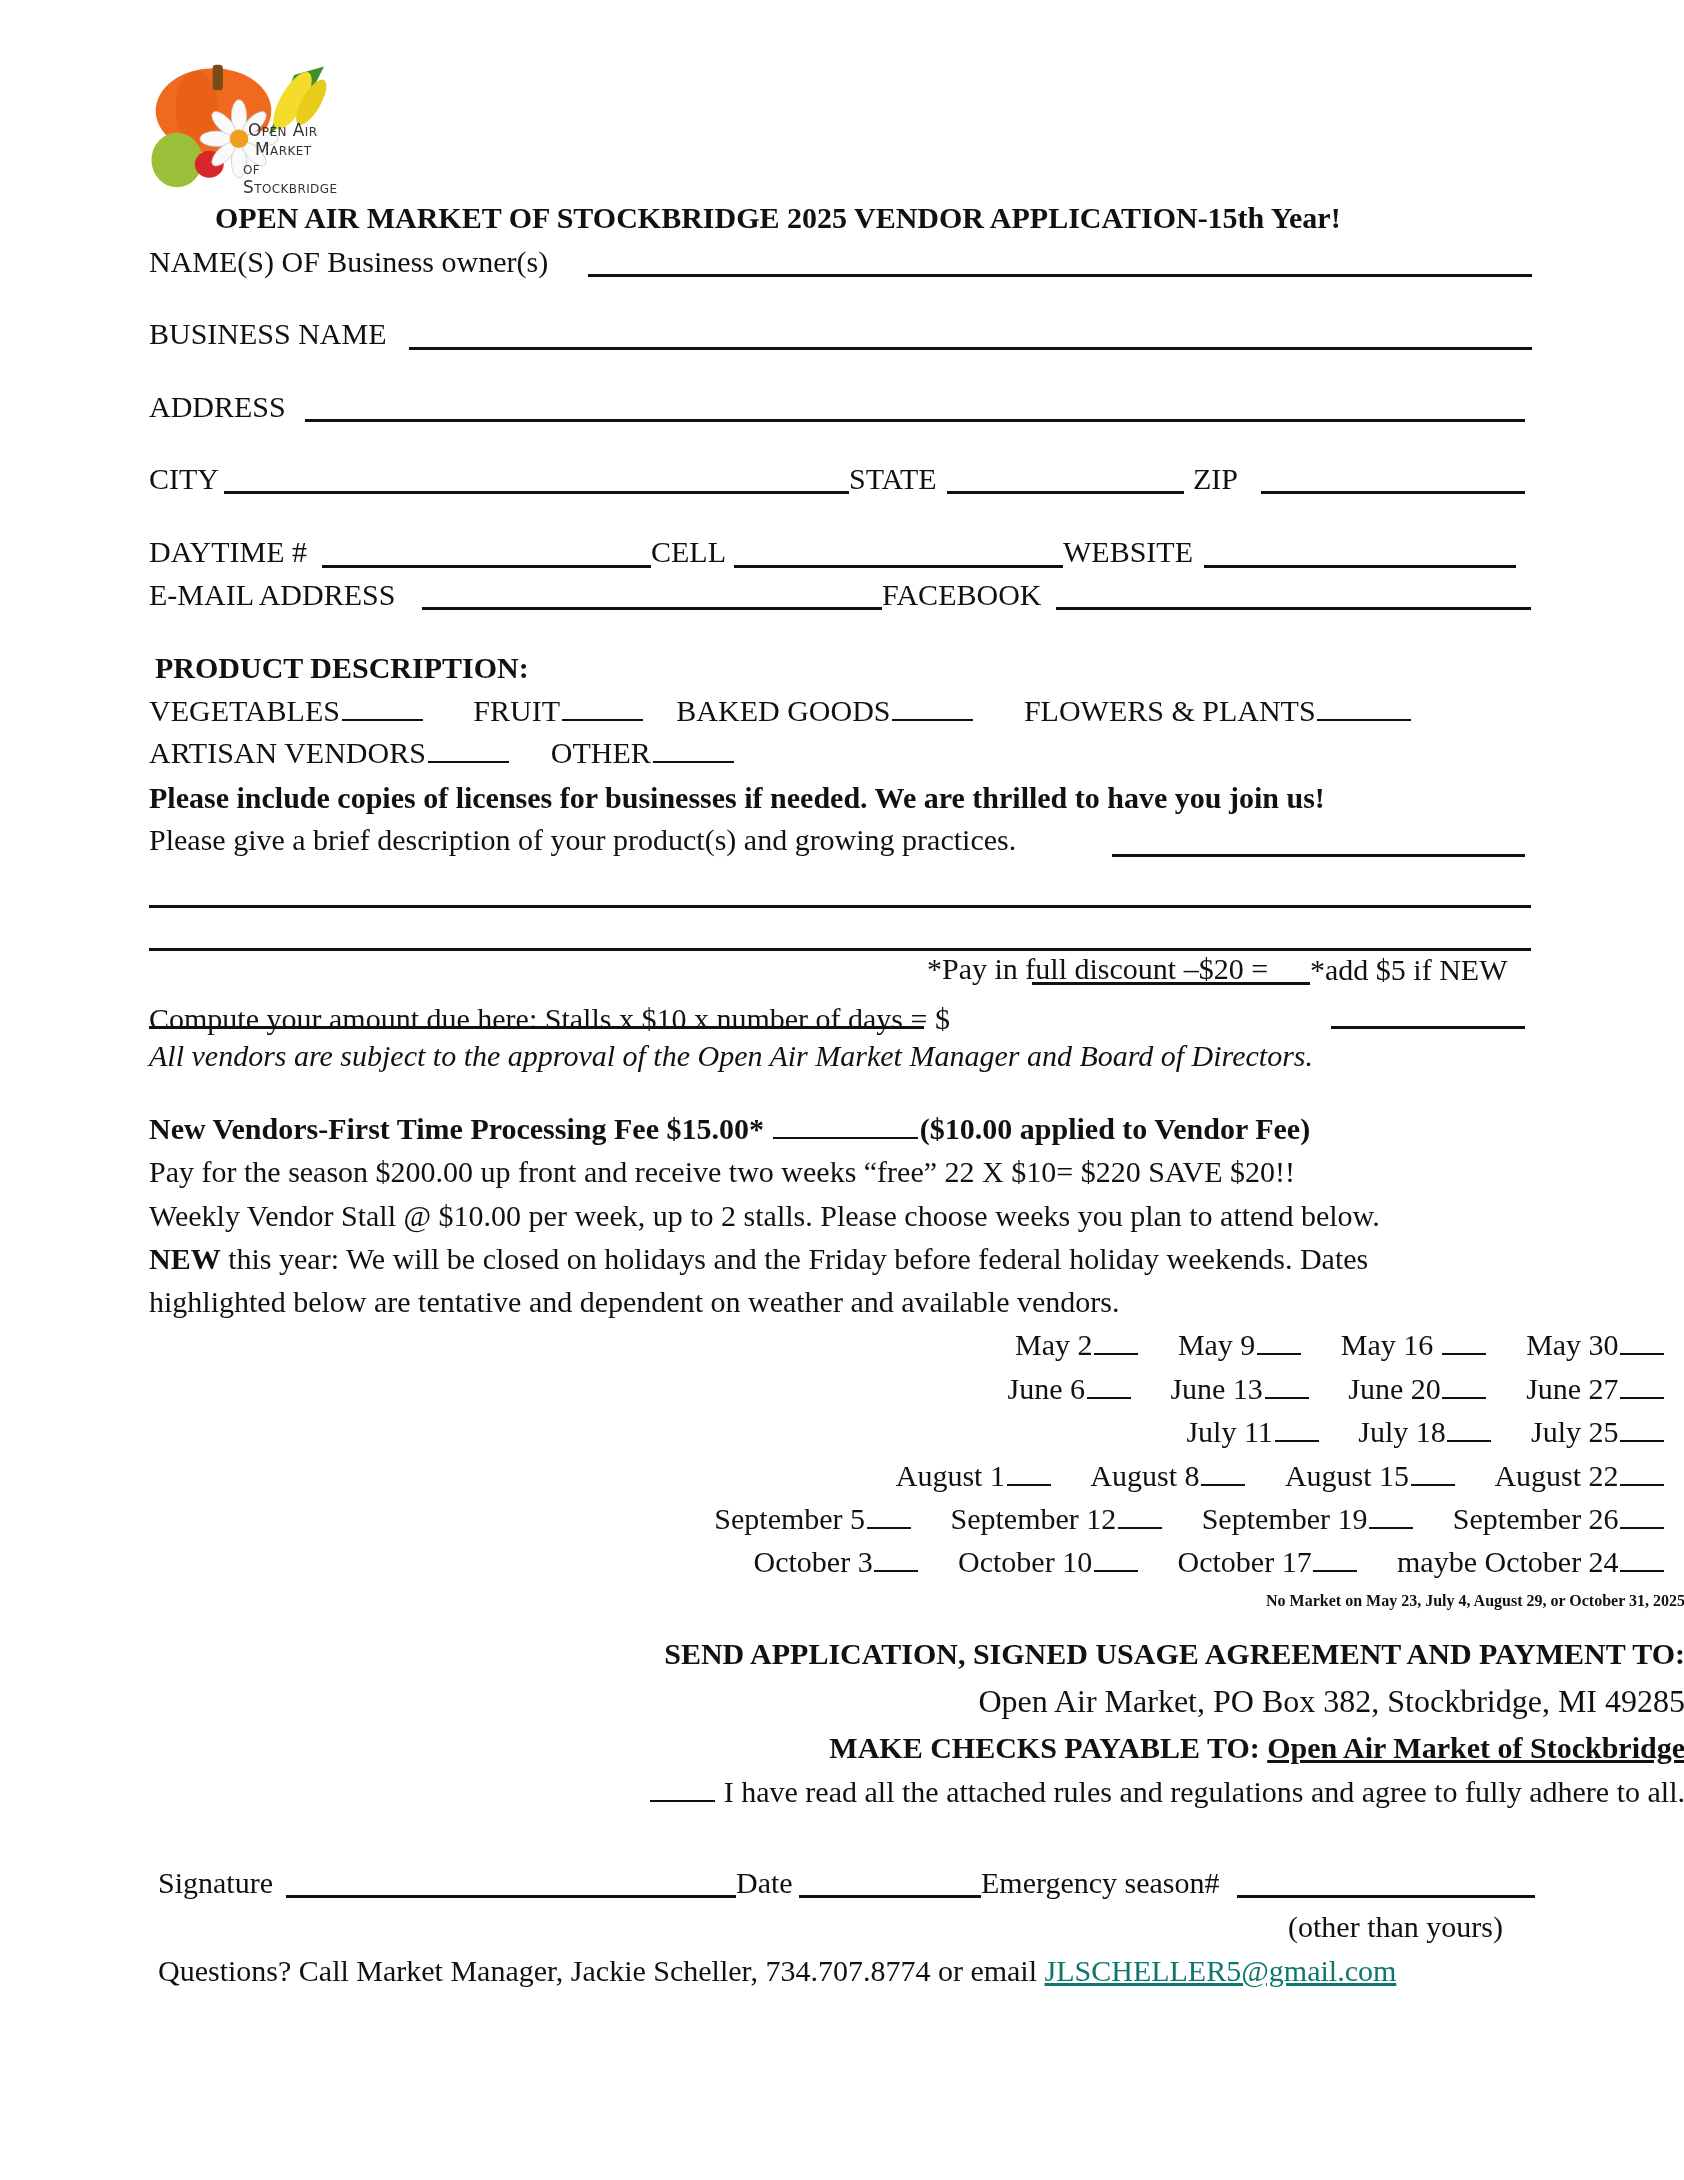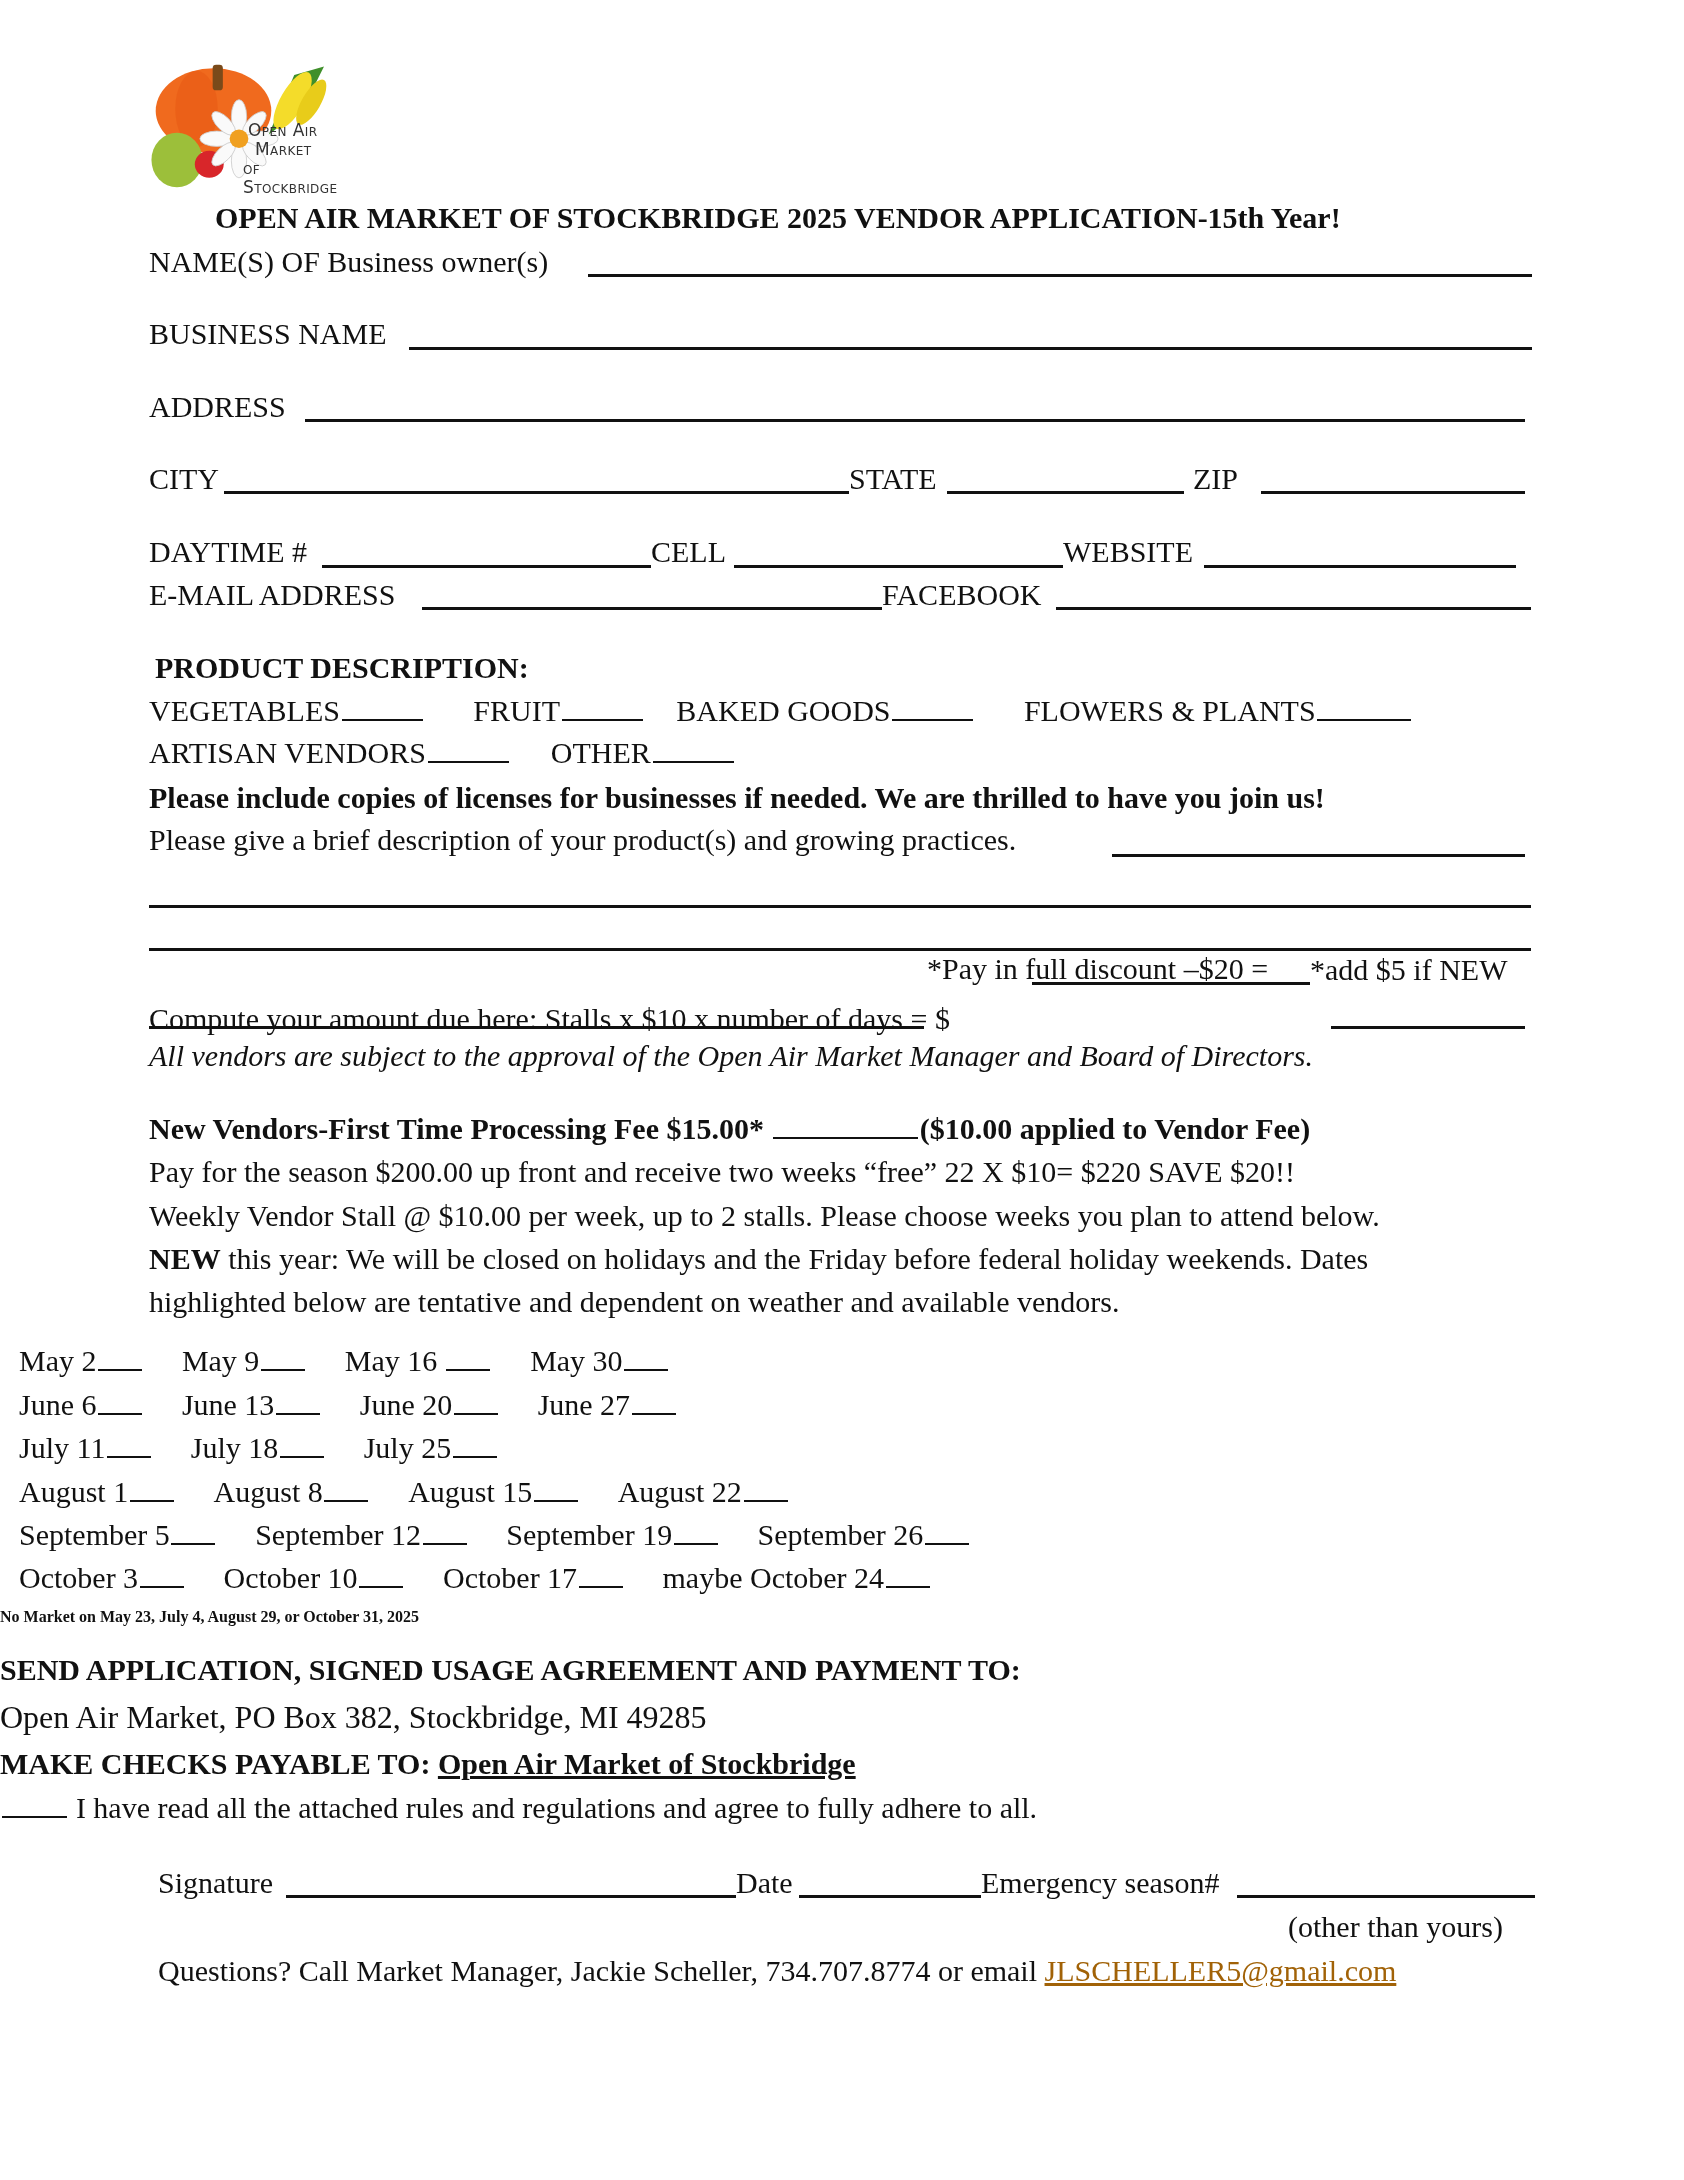--- a/index.html
+++ b/index.html
@@ -7,23 +7,23 @@
     width: 1685px; height: 2181px; position: relative; overflow: hidden;
     font-family: "Liberation Serif", "DejaVu Serif", serif;
     color: #111111;
   }
   .abs { position: absolute; white-space: nowrap; }
   .t36 { font-size: 30px; line-height: 37px; }
   .b { font-weight: bold; }
   .i { font-style: italic; }
   .line { position: absolute; height: 2.6px; background: #111; }
   .blank { display: inline-block; border-bottom: 2.6px solid #111; vertical-align: baseline; height: 0; margin: 0 1.7px; }
-  .center { position: absolute; left: 0; width: 1685px; text-align: left; white-space: nowrap; margin-top: 16px; }
+  .center { position: absolute; left: 0; width: 1685px; text-align: right; white-space: nowrap; }
   .dates-row span.d { margin: 0 19px; }
-  .link { color: #a16207; text-decoration: underline; }
+  .link { color: #0f766e; text-decoration: underline; }
   .logo { position: absolute; left: 141px; top: 58px; width: 213px; height: 136px; }
   .logo-text { position: absolute; left: 102px; top: 63px; font-family: "DejaVu Sans", sans-serif; color: #333; font-size: 17px; line-height: 19px; letter-spacing: 0.4px; }
 </style>
 </head>
 <body>
 
 <div class="logo">
   <svg width="213" height="136" viewBox="0 0 250 160">
     <ellipse cx="85" cy="62" rx="68" ry="50" fill="#f06a1e"></ellipse>
     <ellipse cx="65" cy="60" rx="25" ry="45" fill="#e85a14" opacity="0.6"></ellipse>

